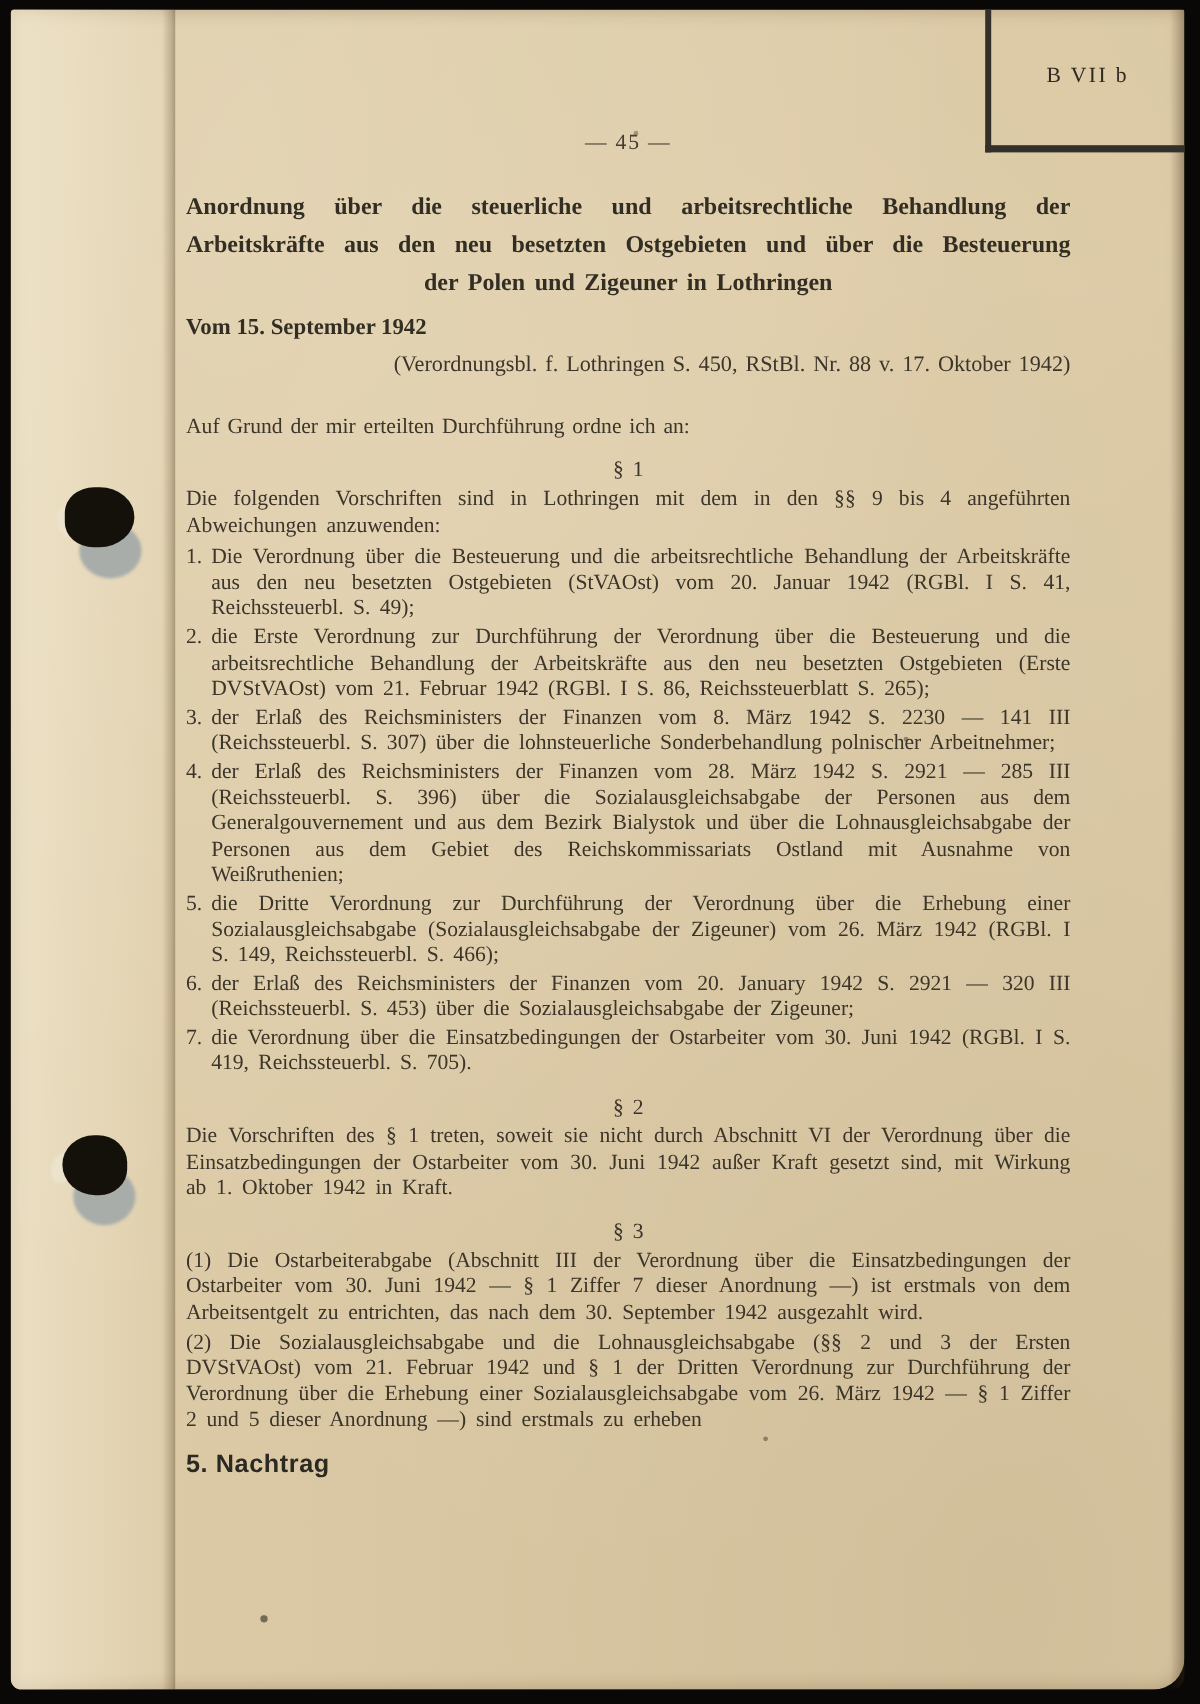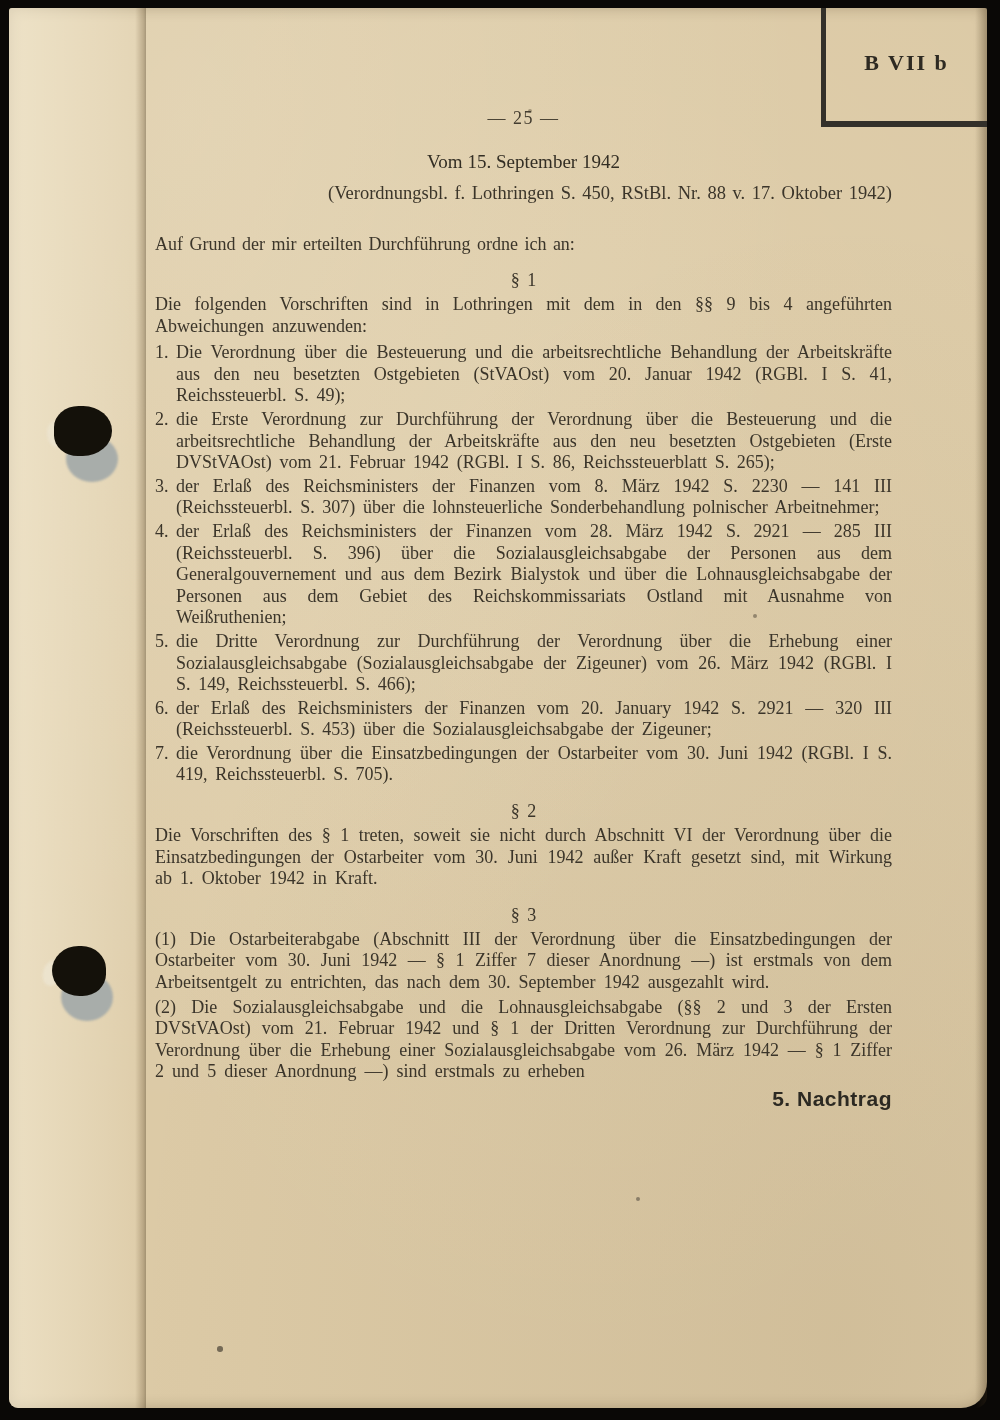--- a/index.html
+++ b/index.html
@@ -54,48 +54,48 @@
   .hb2 { left: 52px; top: 965px; width: 52px; height: 48px; }
   .ht2 { left: 34px; top: 952px; width: 18px; height: 26px; transform: rotate(10deg); }
   .hp2 { left: 43px; top: 938px; width: 54px; height: 50px; border-radius: 52% 48% 46% 54%; }
   
   .class-box {
     position: absolute; top: 0; right: 0; width: 161px; height: 113px;
     border-left: 5px solid #33302a; border-bottom: 6px solid #33302a;
     display: flex; align-items: center; justify-content: center;
   }
   .class-box span {
-    font-weight: bold; font-size: 22px; color: #2e2a22; letter-spacing: 2px;
+    font-weight: normal; font-size: 18px; color: #2e2a22; letter-spacing: 2px;
     padding-bottom: 4px;
   }
   
   .content {
     position: absolute; left: 146px; top: 100px; width: 737px;
     color: #3b352a;
   }
   .page-number { text-align: center; font-size: 18px; letter-spacing: 1.5px; color: #443d30; }
   .doc-title { margin: 27px 0 0; font-weight: bold; font-size: 20px; line-height: 32px; color: #332e24; }
   .jline { display: block; text-align: justify; text-align-last: justify; word-spacing: 5px; }
   .cline { display: block; text-align: center; word-spacing: 3px; }
-  .date-line { margin-top: 22px; text-align: center; font-weight: normal; font-size: 19px; color: #332e24; }
+  .date-line { margin-top: 10px; text-align: left; font-weight: bold; font-size: 19px; color: #332e24; }
   .ref-line { margin-top: 10px; text-align: right; font-size: 18.5px; word-spacing: 2px; }
   .intro-line { margin: 30px 0 0; font-size: 18px; word-spacing: 2px; }
   .sect-head { text-align: center; font-size: 18px; margin-top: 15px; word-spacing: 3px; color: #3b352a; }
   .para {
     margin: 3px 0 0; font-size: 18px; line-height: 21.6px;
     text-align: justify; word-spacing: 3.6px;
   }
   .items { list-style: none; margin: 5px 0 0; padding: 0; }
   .items li {
     position: relative; padding-left: 21px; margin-top: 2px;
     font-size: 18px; line-height: 21.6px; text-align: justify; word-spacing: 3.2px;
   }
   .items .num { position: absolute; left: 0; top: 0; }
   .footer-label {
-    margin-top: 4px; text-align: right;
+    margin-top: 15px; 
     font-family: "Liberation Sans", "DejaVu Sans", sans-serif;
     font-weight: bold; font-size: 21px; color: #2c2922; letter-spacing: 0.5px;
   }
   
   .specks {
     position: absolute; left: 0; top: 0; width: 2px; height: 2px;
     background: transparent; border-radius: 50%;
     box-shadow: 210px 1340px 0 2px #4a4336, 628px 1190px 0 1px #6a6152,
                 745px 607px 0 1px #756a56, 520px 102px 0 1px #8a7d63;
     opacity: 0.7;
@@ -114,22 +114,27 @@
   <div class="hole-punch hp1"></div>
   <div class="hole-backing hb2"></div>
   <div class="hole-tear ht2"></div>
   <div class="hole-punch hp2"></div>
 
   <div class="class-box">
     <span>B VII b</span>
   </div>
 
   <div class="content">
-    <div class="page-number">— 25 —</div>
+    <div class="page-number">— 45 —</div>
 
+    <h1 class="doc-title">
+      <span class="jline">Anordnung über die steuerliche und arbeitsrechtliche Behandlung der</span>
+      <span class="jline">Arbeitskräfte aus den neu besetzten Ostgebieten und über die Besteuerung</span>
+      <span class="cline">der Polen und Zigeuner in Lothringen</span>
+    </h1>
 
     <div class="date-line">Vom 15. September 1942</div>
     <div class="ref-line">(Verordnungsbl. f. Lothringen S. 450, RStBl. Nr. 88 v. 17. Oktober 1942)</div>
     <p class="intro-line">Auf Grund der mir erteilten Durchführung ordne ich an:</p>
 
     <div class="sect-head">§ 1</div>
     <p class="para">Die folgenden Vorschriften sind in Lothringen mit dem in den §§ 9 bis 4 angeführten Abweichungen anzuwenden:</p>
 
     <ol class="items">
       <li>

